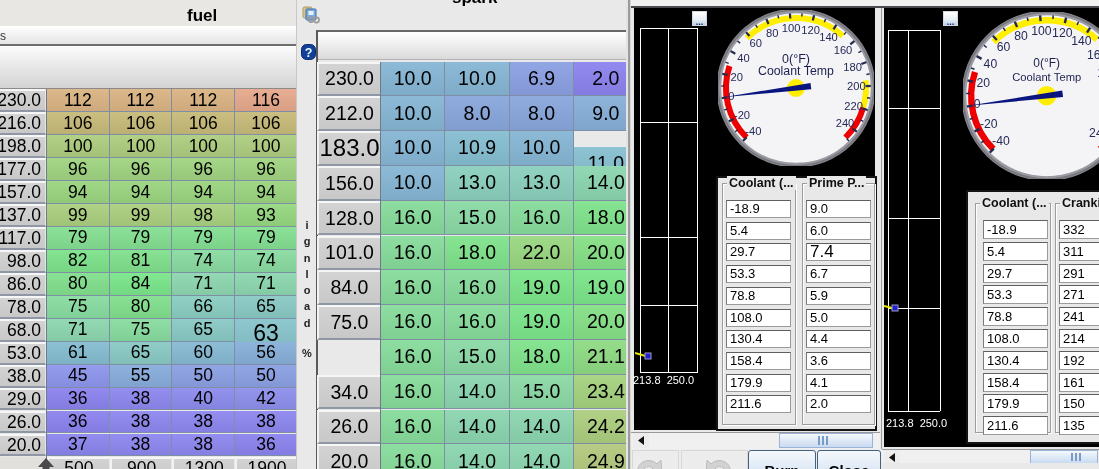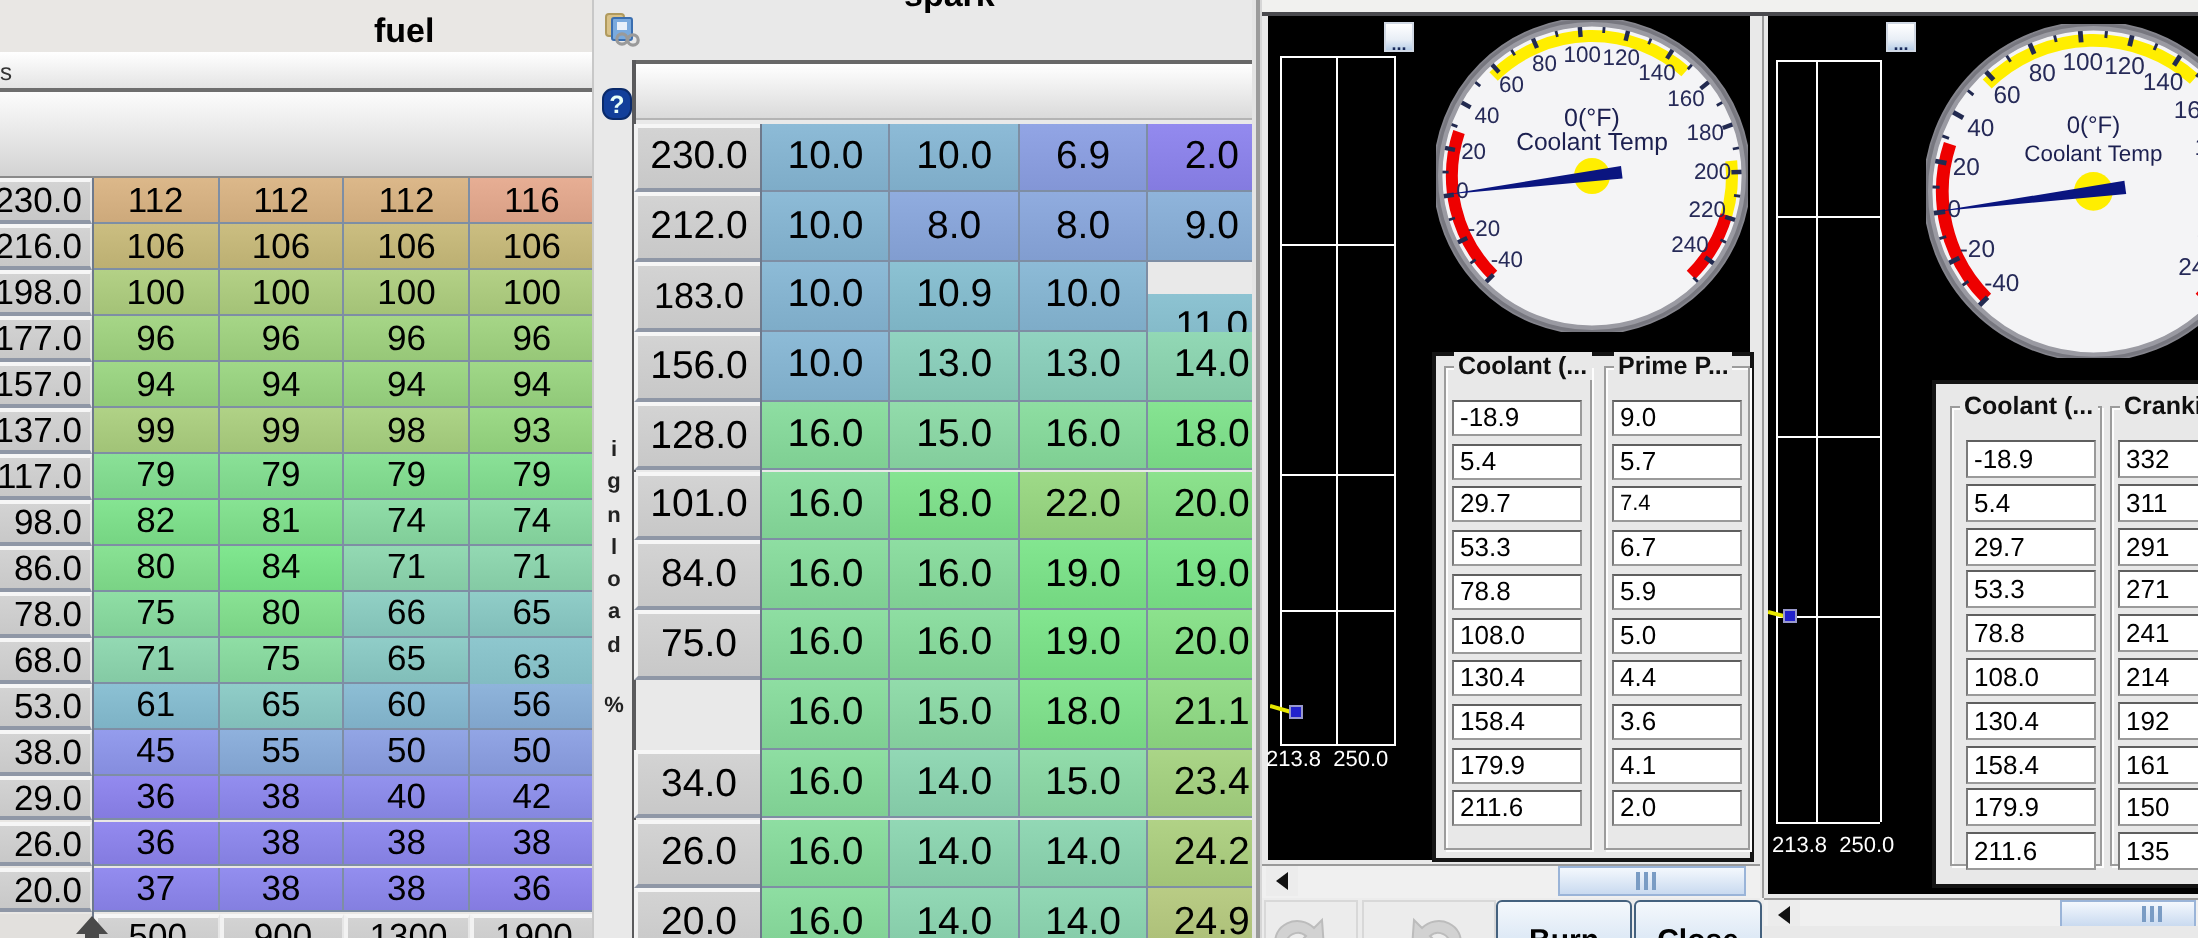--- a/index.html
+++ b/index.html
@@ -59,21 +59,21 @@
     <div class="abs" style="left:235.1px;top:272.9px;width:62.7px;height:22.9px;background:linear-gradient(rgb(147,217,179),rgb(132,202,164));border-right:1px solid #7e8ea4;border-bottom:1px solid #7e8ea4;font-size:17.5px;display:flex;align-items:center;justify-content:center;">71</div>
     <div class="abs" style="left:-20px;top:295.8px;width:66px;height:22.9px;background:linear-gradient(#d3d3d3,#c8c8c8);border-top:2px solid #f6f6f6;border-left:2px solid #f2f2f2;border-right:1px solid #e6e6e6;border-bottom:2px solid #8f97a6;font-size:17.5px;display:flex;align-items:center;justify-content:flex-end;padding-right:4px;">78.0</div>
     <div class="abs" style="left:47.0px;top:295.8px;width:62.7px;height:22.9px;background:linear-gradient(rgb(143,222,165),rgb(128,207,150));border-right:1px solid #7e8ea4;border-bottom:1px solid #7e8ea4;font-size:17.5px;display:flex;align-items:center;justify-content:center;">75</div>
     <div class="abs" style="left:109.7px;top:295.8px;width:62.7px;height:22.9px;background:linear-gradient(rgb(137,226,148),rgb(122,211,133));border-right:1px solid #7e8ea4;border-bottom:1px solid #7e8ea4;font-size:17.5px;display:flex;align-items:center;justify-content:center;">80</div>
     <div class="abs" style="left:172.4px;top:295.8px;width:62.7px;height:22.9px;background:linear-gradient(rgb(145,208,197),rgb(130,193,182));border-right:1px solid #7e8ea4;border-bottom:1px solid #7e8ea4;font-size:17.5px;display:flex;align-items:center;justify-content:center;">66</div>
     <div class="abs" style="left:235.1px;top:295.8px;width:62.7px;height:22.9px;background:linear-gradient(rgb(144,205,200),rgb(129,190,185));border-right:1px solid #7e8ea4;border-bottom:1px solid #7e8ea4;font-size:17.5px;display:flex;align-items:center;justify-content:center;">65</div>
     <div class="abs" style="left:-20px;top:318.8px;width:66px;height:22.9px;background:linear-gradient(#d3d3d3,#c8c8c8);border-top:2px solid #f6f6f6;border-left:2px solid #f2f2f2;border-right:1px solid #e6e6e6;border-bottom:2px solid #8f97a6;font-size:17.5px;display:flex;align-items:center;justify-content:flex-end;padding-right:4px;">68.0</div>
     <div class="abs" style="left:47.0px;top:318.8px;width:62.7px;height:22.9px;background:linear-gradient(rgb(147,217,179),rgb(132,202,164));border-right:1px solid #7e8ea4;border-bottom:1px solid #7e8ea4;font-size:17.5px;display:flex;align-items:center;justify-content:center;">71</div>
     <div class="abs" style="left:109.7px;top:318.8px;width:62.7px;height:22.9px;background:linear-gradient(rgb(143,222,165),rgb(128,207,150));border-right:1px solid #7e8ea4;border-bottom:1px solid #7e8ea4;font-size:17.5px;display:flex;align-items:center;justify-content:center;">75</div>
     <div class="abs" style="left:172.4px;top:318.8px;width:62.7px;height:22.9px;background:linear-gradient(rgb(144,205,200),rgb(129,190,185));border-right:1px solid #7e8ea4;border-bottom:1px solid #7e8ea4;font-size:17.5px;display:flex;align-items:center;justify-content:center;">65</div>
-    <div class="abs" style="left:235.1px;top:318.8px;width:62.7px;height:31px;background:linear-gradient(rgb(142,199,206),rgb(127,184,191));border-right:1px solid #7e8ea4;border-bottom:1px solid #7e8ea4;font-size:17px;display:flex;align-items:center;justify-content:center;">63</div>
+    <div class="abs" style="left:235.1px;top:318.8px;width:62.7px;height:31px;background:linear-gradient(rgb(142,199,206),rgb(127,184,191));border-right:1px solid #7e8ea4;border-bottom:1px solid #7e8ea4;font-size:23px;display:flex;align-items:center;justify-content:center;">63</div>
     <div class="abs" style="left:-20px;top:341.8px;width:66px;height:22.9px;background:linear-gradient(#d3d3d3,#c8c8c8);border-top:2px solid #f6f6f6;border-left:2px solid #f2f2f2;border-right:1px solid #e6e6e6;border-bottom:2px solid #8f97a6;font-size:17.5px;display:flex;align-items:center;justify-content:flex-end;padding-right:4px;">53.0</div>
     <div class="abs" style="left:47.0px;top:341.8px;width:62.7px;height:22.9px;background:linear-gradient(rgb(140,193,212),rgb(125,178,197));border-right:1px solid #7e8ea4;border-bottom:1px solid #7e8ea4;font-size:17.5px;display:flex;align-items:center;justify-content:center;">61</div>
     <div class="abs" style="left:109.7px;top:341.8px;width:62.7px;height:22.9px;background:linear-gradient(rgb(144,205,200),rgb(129,190,185));border-right:1px solid #7e8ea4;border-bottom:1px solid #7e8ea4;font-size:17.5px;display:flex;align-items:center;justify-content:center;">65</div>
     <div class="abs" style="left:172.4px;top:341.8px;width:62.7px;height:22.9px;background:linear-gradient(rgb(141,190,213),rgb(126,175,198));border-right:1px solid #7e8ea4;border-bottom:1px solid #7e8ea4;font-size:17.5px;display:flex;align-items:center;justify-content:center;">60</div>
     <div class="abs" style="left:235.1px;top:341.8px;width:62.7px;height:22.9px;background:linear-gradient(rgb(143,180,219),rgb(128,165,204));border-right:1px solid #7e8ea4;border-bottom:1px solid #7e8ea4;font-size:17.5px;display:flex;align-items:center;justify-content:center;">56</div>
     <div class="abs" style="left:-20px;top:364.7px;width:66px;height:22.9px;background:linear-gradient(#d3d3d3,#c8c8c8);border-top:2px solid #f6f6f6;border-left:2px solid #f2f2f2;border-right:1px solid #e6e6e6;border-bottom:2px solid #8f97a6;font-size:17.5px;display:flex;align-items:center;justify-content:flex-end;padding-right:4px;">38.0</div>
     <div class="abs" style="left:47.0px;top:364.7px;width:62.7px;height:22.9px;background:linear-gradient(rgb(148,156,237),rgb(133,141,222));border-right:1px solid #7e8ea4;border-bottom:1px solid #7e8ea4;font-size:17.5px;display:flex;align-items:center;justify-content:center;">45</div>
     <div class="abs" style="left:109.7px;top:364.7px;width:62.7px;height:22.9px;background:linear-gradient(rgb(143,177,221),rgb(128,162,206));border-right:1px solid #7e8ea4;border-bottom:1px solid #7e8ea4;font-size:17.5px;display:flex;align-items:center;justify-content:center;">55</div>
     <div class="abs" style="left:172.4px;top:364.7px;width:62.7px;height:22.9px;background:linear-gradient(rgb(146,165,229),rgb(131,150,214));border-right:1px solid #7e8ea4;border-bottom:1px solid #7e8ea4;font-size:17.5px;display:flex;align-items:center;justify-content:center;">50</div>
     <div class="abs" style="left:235.1px;top:364.7px;width:62.7px;height:22.9px;background:linear-gradient(rgb(146,165,229),rgb(131,150,214));border-right:1px solid #7e8ea4;border-bottom:1px solid #7e8ea4;font-size:17.5px;display:flex;align-items:center;justify-content:center;">50</div>
@@ -129,21 +129,21 @@
     <div class="abs" style="left:20px;top:61.5px;width:64px;height:34.8px;background:linear-gradient(#d3d3d3,#c8c8c8);border-top:2px solid #f6f6f6;border-left:2px solid #f2f2f2;border-right:1px solid #e6e6e6;border-bottom:2px solid #8f97a6;font-size:19.5px;display:flex;align-items:center;justify-content:center;">230.0</div>
     <div class="abs" style="left:84.0px;top:61.5px;width:64.4px;height:34.8px;background:linear-gradient(rgb(141,187,215),rgb(126,172,200));border-right:1px solid #7e8ea4;border-bottom:1px solid #7e8ea4;font-size:19.5px;display:flex;align-items:center;justify-content:center;">10.0</div>
     <div class="abs" style="left:148.4px;top:61.5px;width:64.4px;height:34.8px;background:linear-gradient(rgb(141,187,215),rgb(126,172,200));border-right:1px solid #7e8ea4;border-bottom:1px solid #7e8ea4;font-size:19.5px;display:flex;align-items:center;justify-content:center;">10.0</div>
     <div class="abs" style="left:212.8px;top:61.5px;width:64.4px;height:34.8px;background:linear-gradient(rgb(146,165,229),rgb(131,150,214));border-right:1px solid #7e8ea4;border-bottom:1px solid #7e8ea4;font-size:19.5px;display:flex;align-items:center;justify-content:center;">6.9</div>
     <div class="abs" style="left:277.2px;top:61.5px;width:64.4px;height:34.8px;background:linear-gradient(rgb(147,138,239),rgb(132,123,224));border-right:1px solid #7e8ea4;border-bottom:1px solid #7e8ea4;font-size:19.5px;display:flex;align-items:center;justify-content:center;">2.0</div>
     <div class="abs" style="left:20px;top:96.3px;width:64px;height:34.8px;background:linear-gradient(#d3d3d3,#c8c8c8);border-top:2px solid #f6f6f6;border-left:2px solid #f2f2f2;border-right:1px solid #e6e6e6;border-bottom:2px solid #8f97a6;font-size:19.5px;display:flex;align-items:center;justify-content:center;">212.0</div>
     <div class="abs" style="left:84.0px;top:96.3px;width:64.4px;height:34.8px;background:linear-gradient(rgb(141,187,215),rgb(126,172,200));border-right:1px solid #7e8ea4;border-bottom:1px solid #7e8ea4;font-size:19.5px;display:flex;align-items:center;justify-content:center;">10.0</div>
     <div class="abs" style="left:148.4px;top:96.3px;width:64.4px;height:34.8px;background:linear-gradient(rgb(144,172,223),rgb(129,157,208));border-right:1px solid #7e8ea4;border-bottom:1px solid #7e8ea4;font-size:19.5px;display:flex;align-items:center;justify-content:center;">8.0</div>
     <div class="abs" style="left:212.8px;top:96.3px;width:64.4px;height:34.8px;background:linear-gradient(rgb(144,172,223),rgb(129,157,208));border-right:1px solid #7e8ea4;border-bottom:1px solid #7e8ea4;font-size:19.5px;display:flex;align-items:center;justify-content:center;">8.0</div>
     <div class="abs" style="left:277.2px;top:96.3px;width:64.4px;height:34.8px;background:linear-gradient(rgb(143,180,219),rgb(128,165,204));border-right:1px solid #7e8ea4;border-bottom:1px solid #7e8ea4;font-size:19.5px;display:flex;align-items:center;justify-content:center;">9.0</div>
-    <div class="abs" style="left:20px;top:131.1px;width:64px;height:34.8px;background:linear-gradient(#d3d3d3,#c8c8c8);border-top:2px solid #f6f6f6;border-left:2px solid #f2f2f2;border-right:1px solid #e6e6e6;border-bottom:2px solid #8f97a6;font-size:18px;display:flex;align-items:center;justify-content:center;">183.0</div>
+    <div class="abs" style="left:20px;top:131.1px;width:64px;height:34.8px;background:linear-gradient(#d3d3d3,#c8c8c8);border-top:2px solid #f6f6f6;border-left:2px solid #f2f2f2;border-right:1px solid #e6e6e6;border-bottom:2px solid #8f97a6;font-size:24px;display:flex;align-items:center;justify-content:center;">183.0</div>
     <div class="abs" style="left:84.0px;top:131.1px;width:64.4px;height:34.8px;background:linear-gradient(rgb(141,187,215),rgb(126,172,200));border-right:1px solid #7e8ea4;border-bottom:1px solid #7e8ea4;font-size:19.5px;display:flex;align-items:center;justify-content:center;">10.0</div>
     <div class="abs" style="left:148.4px;top:131.1px;width:64.4px;height:34.8px;background:linear-gradient(rgb(140,194,211),rgb(125,179,196));border-right:1px solid #7e8ea4;border-bottom:1px solid #7e8ea4;font-size:19.5px;display:flex;align-items:center;justify-content:center;">10.9</div>
     <div class="abs" style="left:212.8px;top:131.1px;width:64.4px;height:34.8px;background:linear-gradient(rgb(141,187,215),rgb(126,172,200));border-right:1px solid #7e8ea4;border-bottom:1px solid #7e8ea4;font-size:19.5px;display:flex;align-items:center;justify-content:center;">10.0</div>
     <div class="abs" style="left:277.2px;top:131.1px;width:64.4px;height:34.8px;background:linear-gradient(rgb(141,195,210),rgb(126,180,195));border-right:1px solid #7e8ea4;border-bottom:1px solid #7e8ea4;font-size:19.5px;display:flex;align-items:center;justify-content:center;margin-top:16px;">11.0</div>
     <div class="abs" style="left:20px;top:165.9px;width:64px;height:34.8px;background:linear-gradient(#d3d3d3,#c8c8c8);border-top:2px solid #f6f6f6;border-left:2px solid #f2f2f2;border-right:1px solid #e6e6e6;border-bottom:2px solid #8f97a6;font-size:19.5px;display:flex;align-items:center;justify-content:center;">156.0</div>
     <div class="abs" style="left:84.0px;top:165.9px;width:64.4px;height:34.8px;background:linear-gradient(rgb(141,187,215),rgb(126,172,200));border-right:1px solid #7e8ea4;border-bottom:1px solid #7e8ea4;font-size:19.5px;display:flex;align-items:center;justify-content:center;">10.0</div>
     <div class="abs" style="left:148.4px;top:165.9px;width:64.4px;height:34.8px;background:linear-gradient(rgb(145,211,192),rgb(130,196,177));border-right:1px solid #7e8ea4;border-bottom:1px solid #7e8ea4;font-size:19.5px;display:flex;align-items:center;justify-content:center;">13.0</div>
     <div class="abs" style="left:212.8px;top:165.9px;width:64.4px;height:34.8px;background:linear-gradient(rgb(145,211,192),rgb(130,196,177));border-right:1px solid #7e8ea4;border-bottom:1px solid #7e8ea4;font-size:19.5px;display:flex;align-items:center;justify-content:center;">13.0</div>
     <div class="abs" style="left:277.2px;top:165.9px;width:64.4px;height:34.8px;background:linear-gradient(rgb(146,216,181),rgb(131,201,166));border-right:1px solid #7e8ea4;border-bottom:1px solid #7e8ea4;font-size:19.5px;display:flex;align-items:center;justify-content:center;">14.0</div>
     <div class="abs" style="left:20px;top:200.7px;width:64px;height:34.8px;background:linear-gradient(#d3d3d3,#c8c8c8);border-top:2px solid #f6f6f6;border-left:2px solid #f2f2f2;border-right:1px solid #e6e6e6;border-bottom:2px solid #8f97a6;font-size:19.5px;display:flex;align-items:center;justify-content:center;">128.0</div>
@@ -279,22 +279,22 @@
       <div class="abs" style="left:10px;top:45.7px;width:65px;height:18px;background:#fff;border:1px solid #9a9a9a;border-top-color:#5f5f5f;border-left-color:#7a7a7a;font-size:13px;color:#000;line-height:16px;padding-left:3px;">5.4</div>
       <div class="abs" style="left:10px;top:67.4px;width:65px;height:18px;background:#fff;border:1px solid #9a9a9a;border-top-color:#5f5f5f;border-left-color:#7a7a7a;font-size:13px;color:#000;line-height:16px;padding-left:3px;">29.7</div>
       <div class="abs" style="left:10px;top:89.1px;width:65px;height:18px;background:#fff;border:1px solid #9a9a9a;border-top-color:#5f5f5f;border-left-color:#7a7a7a;font-size:13px;color:#000;line-height:16px;padding-left:3px;">53.3</div>
       <div class="abs" style="left:10px;top:110.8px;width:65px;height:18px;background:#fff;border:1px solid #9a9a9a;border-top-color:#5f5f5f;border-left-color:#7a7a7a;font-size:13px;color:#000;line-height:16px;padding-left:3px;">78.8</div>
       <div class="abs" style="left:10px;top:132.5px;width:65px;height:18px;background:#fff;border:1px solid #9a9a9a;border-top-color:#5f5f5f;border-left-color:#7a7a7a;font-size:13px;color:#000;line-height:16px;padding-left:3px;">108.0</div>
       <div class="abs" style="left:10px;top:154.2px;width:65px;height:18px;background:#fff;border:1px solid #9a9a9a;border-top-color:#5f5f5f;border-left-color:#7a7a7a;font-size:13px;color:#000;line-height:16px;padding-left:3px;">130.4</div>
       <div class="abs" style="left:10px;top:175.9px;width:65px;height:18px;background:#fff;border:1px solid #9a9a9a;border-top-color:#5f5f5f;border-left-color:#7a7a7a;font-size:13px;color:#000;line-height:16px;padding-left:3px;">158.4</div>
       <div class="abs" style="left:10px;top:197.6px;width:65px;height:18px;background:#fff;border:1px solid #9a9a9a;border-top-color:#5f5f5f;border-left-color:#7a7a7a;font-size:13px;color:#000;line-height:16px;padding-left:3px;">179.9</div>
       <div class="abs" style="left:10px;top:219.3px;width:65px;height:18px;background:#fff;border:1px solid #9a9a9a;border-top-color:#5f5f5f;border-left-color:#7a7a7a;font-size:13px;color:#000;line-height:16px;padding-left:3px;">211.6</div>
       <div class="abs" style="left:90px;top:24.0px;width:65px;height:18px;background:#fff;border:1px solid #9a9a9a;border-top-color:#5f5f5f;border-left-color:#7a7a7a;font-size:13px;color:#000;line-height:16px;padding-left:3px;">9.0</div>
-      <div class="abs" style="left:90px;top:45.7px;width:65px;height:18px;background:#fff;border:1px solid #9a9a9a;border-top-color:#5f5f5f;border-left-color:#7a7a7a;font-size:13px;color:#000;line-height:16px;padding-left:3px;">5.7</div>
-      <div class="abs" style="left:90px;top:67.4px;width:65px;height:18px;background:#fff;border:1px solid #9a9a9a;border-top-color:#5f5f5f;border-left-color:#7a7a7a;font-size:11px;color:#000;line-height:16px;padding-left:3px;">7.4</div>
+      <div class="abs" style="left:90px;top:45.7px;width:65px;height:18px;background:#fff;border:1px solid #9a9a9a;border-top-color:#5f5f5f;border-left-color:#7a7a7a;font-size:13px;color:#000;line-height:16px;padding-left:3px;">6.0</div>
+      <div class="abs" style="left:90px;top:67.4px;width:65px;height:18px;background:#fff;border:1px solid #9a9a9a;border-top-color:#5f5f5f;border-left-color:#7a7a7a;font-size:17px;color:#000;line-height:16px;padding-left:3px;">7.4</div>
       <div class="abs" style="left:90px;top:89.1px;width:65px;height:18px;background:#fff;border:1px solid #9a9a9a;border-top-color:#5f5f5f;border-left-color:#7a7a7a;font-size:13px;color:#000;line-height:16px;padding-left:3px;">6.7</div>
       <div class="abs" style="left:90px;top:110.8px;width:65px;height:18px;background:#fff;border:1px solid #9a9a9a;border-top-color:#5f5f5f;border-left-color:#7a7a7a;font-size:13px;color:#000;line-height:16px;padding-left:3px;">5.9</div>
       <div class="abs" style="left:90px;top:132.5px;width:65px;height:18px;background:#fff;border:1px solid #9a9a9a;border-top-color:#5f5f5f;border-left-color:#7a7a7a;font-size:13px;color:#000;line-height:16px;padding-left:3px;">5.0</div>
       <div class="abs" style="left:90px;top:154.2px;width:65px;height:18px;background:#fff;border:1px solid #9a9a9a;border-top-color:#5f5f5f;border-left-color:#7a7a7a;font-size:13px;color:#000;line-height:16px;padding-left:3px;">4.4</div>
       <div class="abs" style="left:90px;top:175.9px;width:65px;height:18px;background:#fff;border:1px solid #9a9a9a;border-top-color:#5f5f5f;border-left-color:#7a7a7a;font-size:13px;color:#000;line-height:16px;padding-left:3px;">3.6</div>
       <div class="abs" style="left:90px;top:197.6px;width:65px;height:18px;background:#fff;border:1px solid #9a9a9a;border-top-color:#5f5f5f;border-left-color:#7a7a7a;font-size:13px;color:#000;line-height:16px;padding-left:3px;">4.1</div>
       <div class="abs" style="left:90px;top:219.3px;width:65px;height:18px;background:#fff;border:1px solid #9a9a9a;border-top-color:#5f5f5f;border-left-color:#7a7a7a;font-size:13px;color:#000;line-height:16px;padding-left:3px;">2.0</div>
     </div>
     <div class="abs" style="left:0;top:432px;width:251px;height:17px;">
       <div class="abs" style="left:0;top:0;width:249px;height:17px;background:#f0f0f0;border-top:1px solid #999;"></div>

